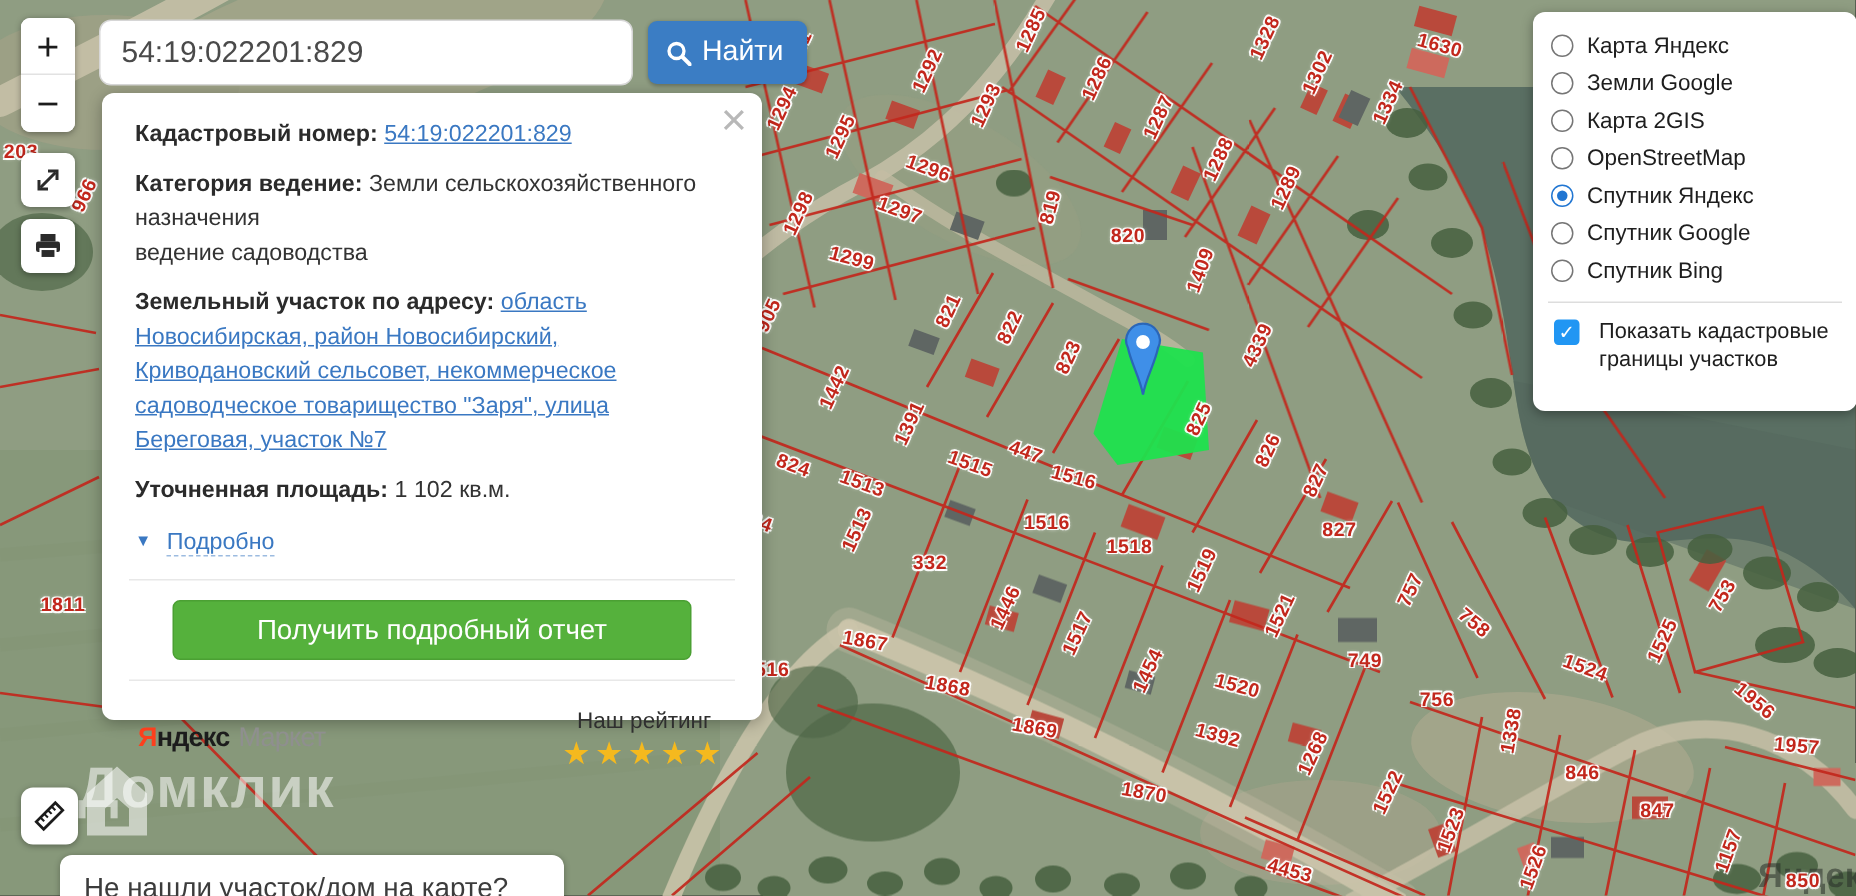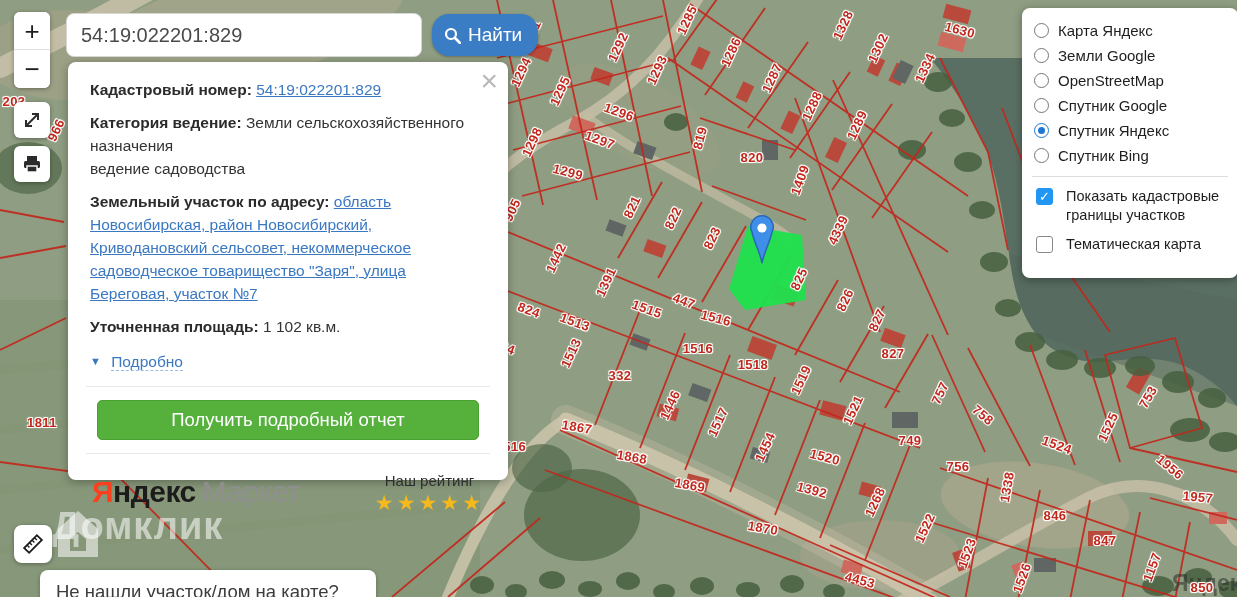--- a/index.html
+++ b/index.html
@@ -18,39 +18,39 @@
     box-shadow:0 1px 4px rgba(0,0,0,.35);overflow:hidden;background:#fff;}
   .zoomctl button{display:block;width:36px;height:38px;background:#fff;border:none;font-size:26px;
     line-height:26px;color:#1c1c1c;cursor:pointer;padding:0;}
   .zoomctl button:first-child{border-bottom:1px solid #e2e2e2;}
   .sq-btn{position:absolute;left:14px;width:36px;height:36px;background:#fff;border:none;border-radius:6px;
     box-shadow:0 1px 4px rgba(0,0,0,.35);z-index:10;cursor:pointer;display:flex;align-items:center;justify-content:center;padding:0;}
   #search-box{position:absolute;left:66px;top:13px;width:356px;height:44px;z-index:11;background:#fff;
     border:1px solid #d6d6d6;border-radius:8px;box-sizing:border-box;font-size:20px;color:#4a4a4a;
     padding:0 14px;outline:none;}
   #find-btn{position:absolute;left:432px;top:14px;height:42px;z-index:11;background:var(--accent_blue,#3b7dc4);
-    color:#fff;border:none;border-radius:17px;font-size:19px;padding:0 16px 0 12px;cursor:pointer;
+    color:#fff;border:none;border-radius:6px;font-size:19px;padding:0 16px 0 12px;cursor:pointer;
     display:flex;align-items:center;gap:7px;box-shadow:0 1px 3px rgba(0,0,0,.3);}
   
   #card{position:absolute;left:68px;top:62px;width:440px;height:418px;background:#fff;border-radius:8px;
     z-index:9;box-shadow:0 2px 10px rgba(0,0,0,.3);box-sizing:border-box;padding:16px 22px 0 22px;
     font-size:15.5px;line-height:23px;color:#333;}
   #card .row{margin-bottom:10px;}
   #card b{color:#2b2b2b;}
   #card a{color:var(--link_blue,#3a78c2);text-decoration:underline;cursor:pointer;}
   #card .close{position:absolute;right:10px;top:4px;font-size:30px;font-weight:300;color:#b8b8b8;cursor:pointer;line-height:30px;}
   .details-row{margin:12px 0 2px 0;}
   .details-arrow{color:var(--link_blue,#3a78c2);font-size:11px;margin-right:6px;vertical-align:2px;}
   .details-link{color:var(--link_blue,#3a78c2);text-decoration:none !important;border-bottom:1px dashed #9cbbe0;cursor:pointer;}
   #card hr{border:none;border-top:1px solid #e8e8e8;margin:13px -4px;}
-  #report-btn{display:block;margin:2px auto;width:382px;height:40px;background:var(--button_green,#55b13c);
+  #report-btn{display:block;margin:2px auto;width:346px;height:40px;background:var(--button_green,#55b13c);
     border:1px solid #4ba033;border-radius:5px;color:#fff;font-size:18.5px;cursor:pointer;
     font-family:inherit;}
   .card-footer{display:flex;justify-content:space-between;align-items:center;padding:2px 2px 0 2px;}
-  .brand{font-size:30px;letter-spacing:-.5px;}
+  .brand{font-size:18px;letter-spacing:-.5px;}
   .brand .b-red{color:#fc3f1d;font-weight:bold;}
   .brand .b-dark{color:#1c1c1c;font-weight:bold;margin-right:6px;}
   .brand .b-gray{color:#8f8f8f;font-weight:400;}
   .rating{text-align:center;}
   .rating .rt{font-size:15px;color:#2f2f2f;}
   .rating .stars{font-size:21px;color:var(--star_gold,#f5b91e);letter-spacing:3px;line-height:22px;}
   
   #layers{position:absolute;left:1022px;top:8px;width:216px;background:#fff;border-radius:8px;z-index:10;
     box-shadow:0 2px 8px rgba(0,0,0,.35);padding:10px 12px 14px 12px;box-sizing:border-box;}
   .lrow{display:flex;align-items:center;height:25px;cursor:pointer;font-size:15px;color:#1e1e1e;}
@@ -215,21 +215,21 @@
       <polygon points="748,226 802,235 806,300 745,310 729,289" fill="#1fe24d" opacity=".95"></polygon>
       <g transform="translate(762,229)">
         <path d="M0,34 C-2,23 -8,13 -10,3 A11.2,11.2 0 1 1 10,3 C8,13 2,23 0,34 Z" fill="#3f8fe8" stroke="#2a66b8" stroke-width="1.5"></path>
         <circle cx="0" cy="-1" r="4.6" fill="#ffffff"></circle>
       </g>
     </svg>
 
     <div id="parcel-labels">
         <span class="parcel-label" style="left: 14px; top: 101px; transform: translate(-50%, -50%) rotate(0deg);">203</span>
         <span class="parcel-label" style="left: 56px; top: 130px; transform: translate(-50%, -50%) rotate(-65deg);">966</span>
-        <span class="parcel-label" style="left: 42px; top: 422px; transform: translate(-50%, -50%) rotate(0deg);">1811</span>
+        <span class="parcel-label" style="left: 42px; top: 403px; transform: translate(-50%, -50%) rotate(0deg);">1811</span>
         <span class="parcel-label" style="left: 531px; top: 35px; transform: translate(-50%, -50%) rotate(-65deg);">1291</span>
         <span class="parcel-label" style="left: 618px; top: 47px; transform: translate(-50%, -50%) rotate(-65deg);">1292</span>
         <span class="parcel-label" style="left: 657px; top: 70px; transform: translate(-50%, -50%) rotate(-65deg);">1293</span>
         <span class="parcel-label" style="left: 521px; top: 72px; transform: translate(-50%, -50%) rotate(-65deg);">1294</span>
         <span class="parcel-label" style="left: 560px; top: 91px; transform: translate(-50%, -50%) rotate(-65deg);">1295</span>
         <span class="parcel-label" style="left: 619px; top: 112px; transform: translate(-50%, -50%) rotate(20deg);">1296</span>
         <span class="parcel-label" style="left: 600px; top: 140px; transform: translate(-50%, -50%) rotate(20deg);">1297</span>
         <span class="parcel-label" style="left: 532px; top: 142px; transform: translate(-50%, -50%) rotate(-65deg);">1298</span>
         <span class="parcel-label" style="left: 568px; top: 172px; transform: translate(-50%, -50%) rotate(15deg);">1299</span>
         <span class="parcel-label" style="left: 687px; top: 20px; transform: translate(-50%, -50%) rotate(-65deg);">1285</span>
@@ -391,43 +391,43 @@
         <div class="lrow">
           <span class="radio"></span>
           <span>Карта Яндекс</span>
         </div>
         <div class="lrow">
           <span class="radio"></span>
           <span>Земли Google</span>
         </div>
         <div class="lrow">
           <span class="radio"></span>
+          <span>Карта 2GIS</span>
+        </div>
+        <div class="lrow">
+          <span class="radio"></span>
           <span>OpenStreetMap</span>
-        </div>
-        <div class="lrow">
-          <span class="radio"></span>
-          <span>Спутник Google</span>
         </div>
         <div class="lrow">
           <span class="radio sel"></span>
           <span>Спутник Яндекс</span>
+        </div>
+        <div class="lrow">
+          <span class="radio"></span>
+          <span>Спутник Google</span>
         </div>
         <div class="lrow">
           <span class="radio"></span>
           <span>Спутник Bing</span>
         </div>
       </div>
     <div class="divider"></div>
     <div id="layer-checks">
         <div class="crow">
           <span class="cb on">✓</span>
           <span>Показать кадастровые границы участков</span>
         </div>
-        <div class="crow">
-          <span class="cb"></span>
-          <span>Тематическая карта</span>
-        </div>
       </div>
   </div>
 
   <div id="bottom-bar">Не нашли участок/дом на карте?</div>
 
 </div>
 
 </body></html>

